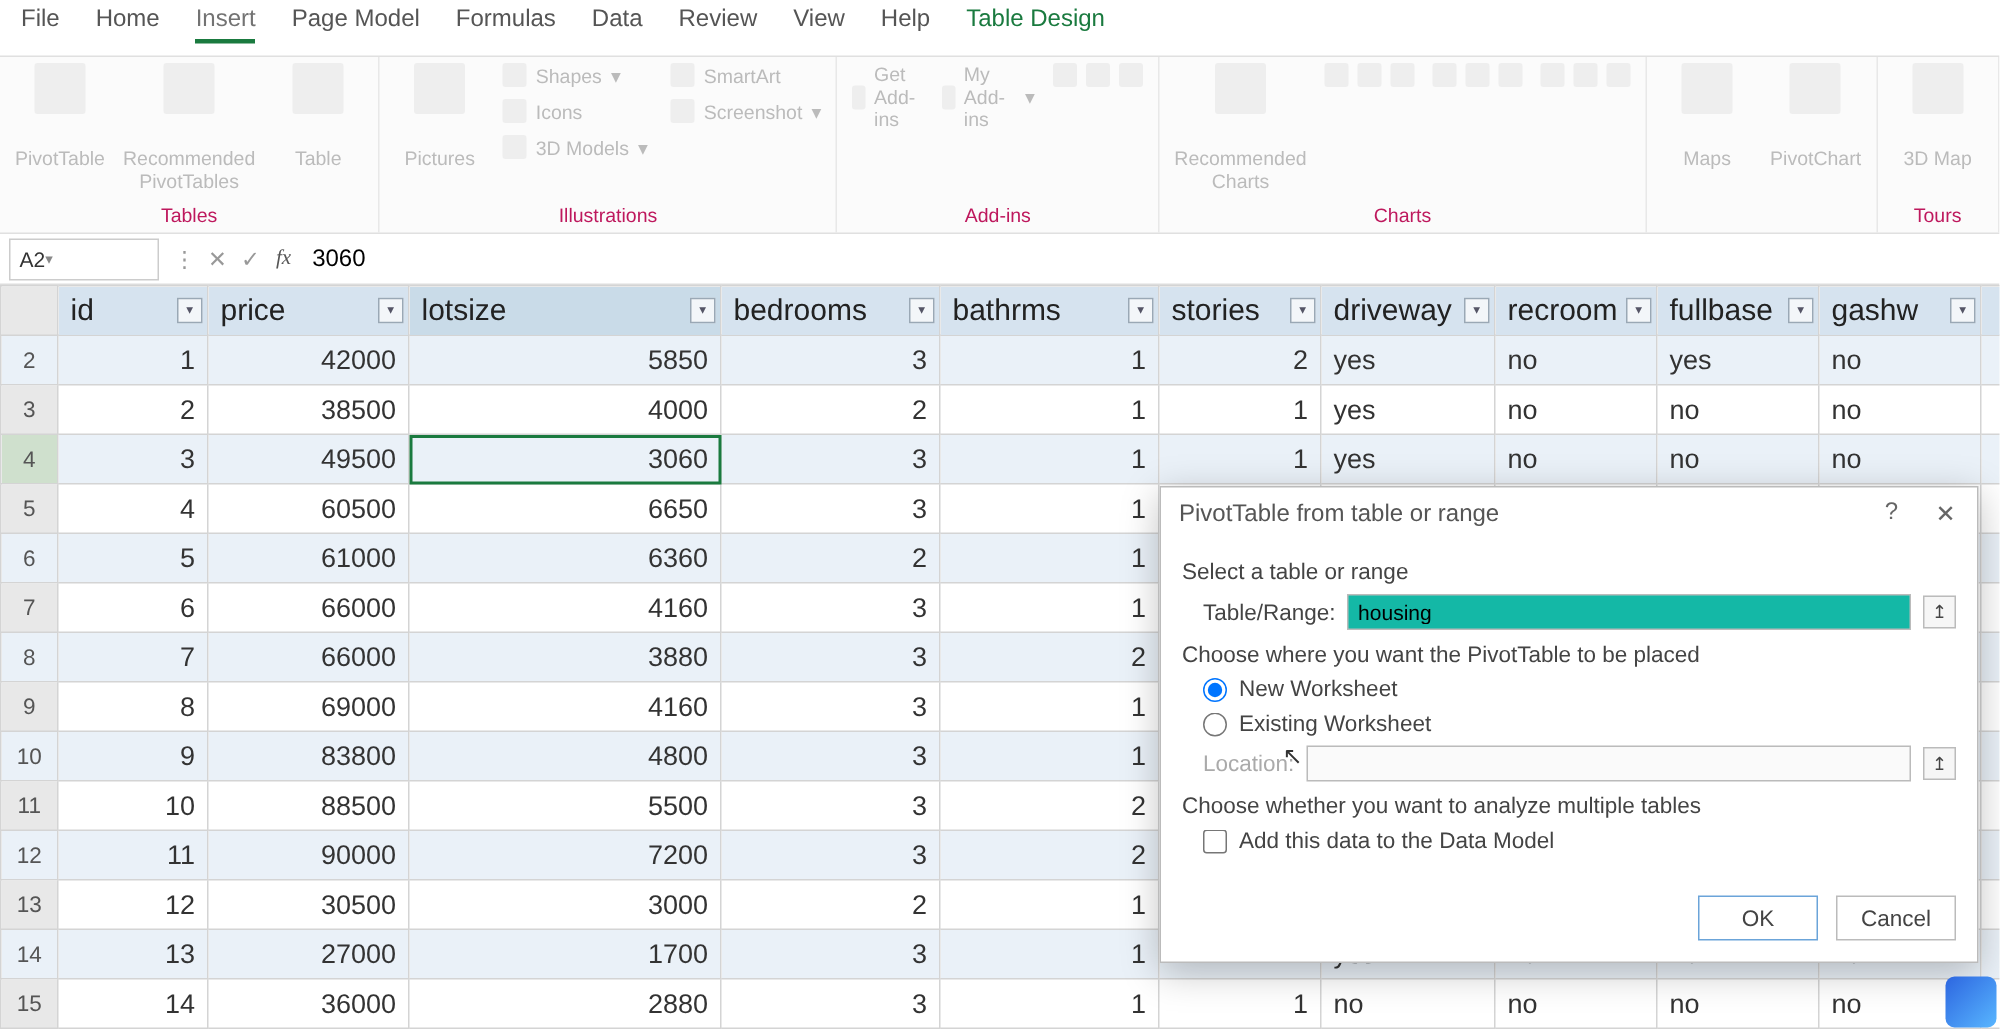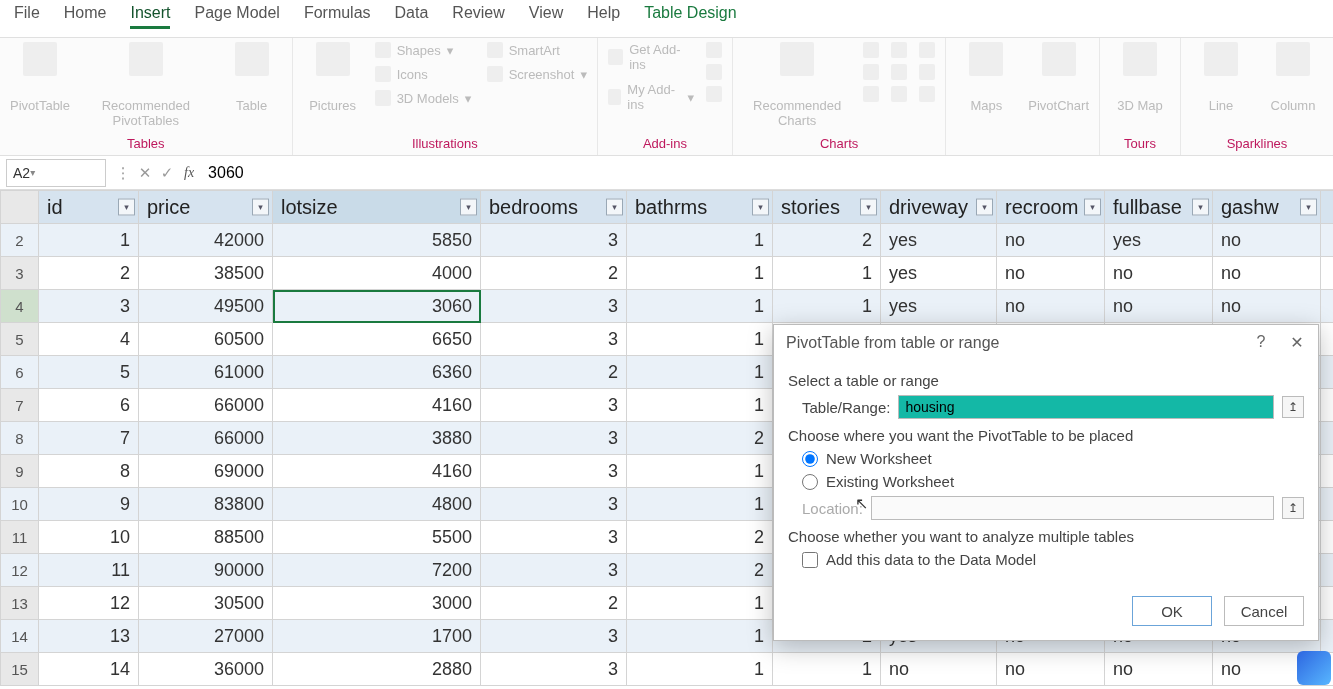--- a/index.html
+++ b/index.html
@@ -20,21 +20,21 @@
   background: #fff;
   border-bottom: 1px solid #e0e0e0;
   text-align: center;
 }
 .menubar span {
   color: #555;
   cursor: default;
   font-size: 16px;
 }
 .menubar span.active {
-  color: #14532d;
+  color: #737373;
   border-bottom: 3px solid #1a7a3f;
   padding-bottom: 4px;
 }
 .ribbon {
   display: flex;
   background: #fbfbfb;
   border-bottom: 1px solid #e0e0e0;
   height: 118px;
   color: #b9b9b9;
 }
@@ -71,21 +71,21 @@
   width: 34px;
   height: 34px;
   background: #eee;
   border-radius: 2px;
   margin-bottom: 4px;
   position: relative;
 }
 .ribbon-sublist { display:flex; flex-direction: column; gap: 8px; justify-content: center; min-width: 100px;}
 .ribbon-sub { font-size: 13px; color:#bbb; display:flex; align-items:center; gap:6px; }
 .ribbon-sub .smicon { width:16px; height:16px; background:#eee; border-radius:2px; }
-.addins-col { display:flex; flex-direction:column; gap:10px; justify-content:center;align-items:center; }
+.addins-col { display:flex; gap:10px; justify-content:center;align-items:center; }
 .addins-col .smicon { width:16px; height:16px; background:#eee; border-radius:2px; display:inline-block; }
 .formula-bar {
   display:flex;
   align-items:center;
   height: 34px;
   border-bottom: 1px solid #ddd;
   background: #fff;
 }
 .namebox {
   width: 100px;

